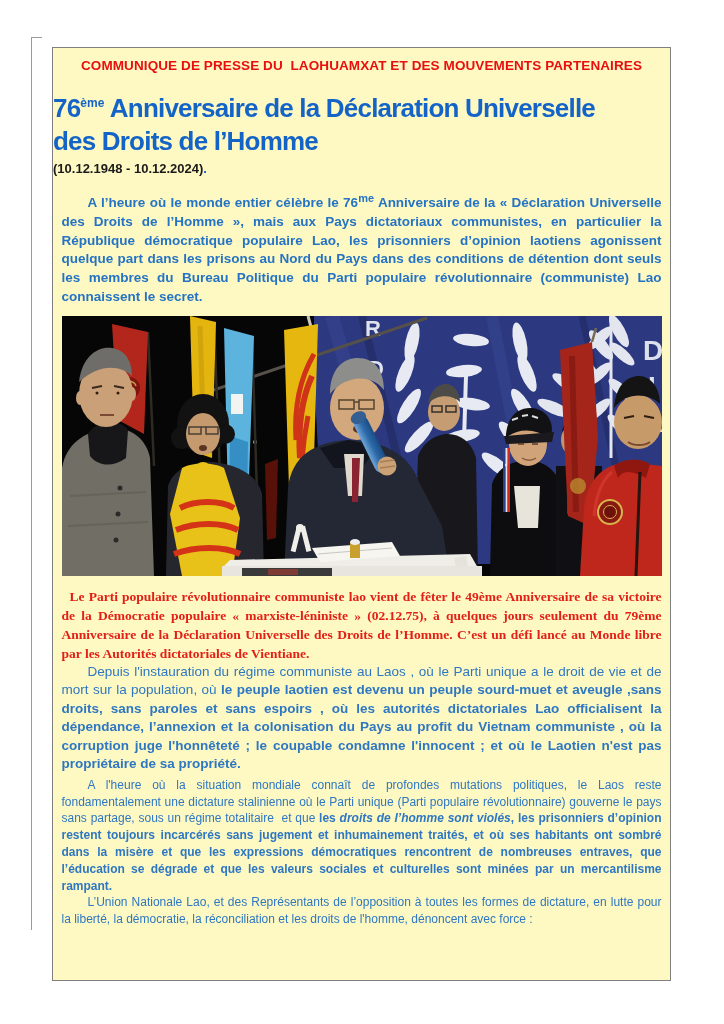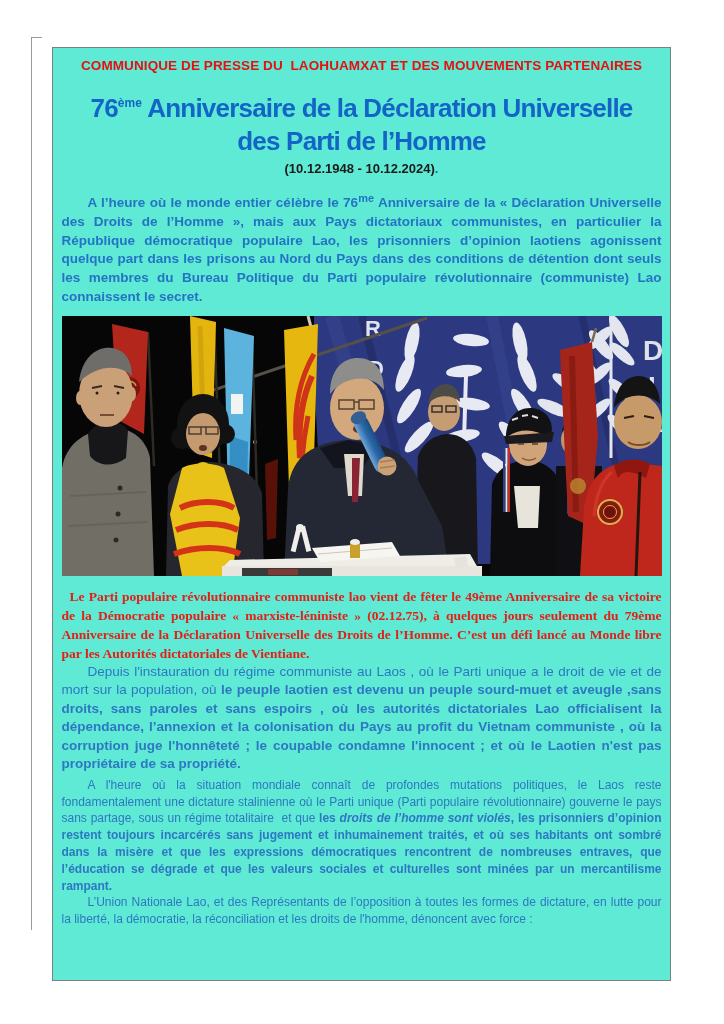--- a/index.html
+++ b/index.html
@@ -1,28 +1,28 @@
 <!DOCTYPE html>
 <html><head>
 <meta charset="utf-8">
 <style>
   html,body{margin:0;padding:0;background:#ffffff;}
   .canvas{position:relative;width:724px;height:1024px;background:#ffffff;overflow:hidden;
           font-family:"Liberation Sans",sans-serif;}
   .scan-line-v{position:absolute;left:31px;top:37px;width:1px;height:893px;background:#9a9a9a;}
   .scan-line-h{position:absolute;left:31px;top:37px;width:11px;height:1px;background:#9a9a9a;}
   .frame{position:absolute;left:52px;top:47px;width:617px;height:932px;border:1px solid #7f7f7f;
-         background:#5eead4;}
+         background:#fef9c3;}
   .masthead{padding-top:10px;text-align:center;color:#E80F0F;font-weight:bold;font-size:13.5px;
             letter-spacing:.1px;}
-  .title{margin:14px 0 0 0;text-align:center;color:#1464C8;font-weight:bold;font-size:26px;
+  .title{margin:14px 0 0 0;text-align:left;color:#1464C8;font-weight:bold;font-size:26px;
          line-height:33px;letter-spacing:-.8px;}
   .title .t-line{display:block;}
   .title sup{font-size:12px;vertical-align:10px;letter-spacing:0;}
-  .dates{margin-top:3px;text-align:center;color:#1a1a1a;font-weight:bold;font-size:13px;}
+  .dates{margin-top:3px;color:#1a1a1a;font-weight:bold;font-size:13px;}
   .dates .dot{color:#1464C8;}
   .para{width:600px;margin:0 auto;text-align:justify;}
   .indent{text-indent:26px;}
   .indent-sm{text-indent:8px;}
   .bold-blue{color:#2573C4;font-weight:bold;font-size:13.5px;line-height:18.8px;}
   .bold-blue sup{font-size:11px;vertical-align:5px;}
   .bold-red{color:#E32017;font-weight:bold;font-size:13.5px;line-height:19px;font-family:Liberation Serif, serif;}
   .blue{color:#2E77C2;font-size:13.5px;line-height:18.5px;}
   .blue.small{font-size:12px;line-height:16.8px;}
   .blue strong{font-weight:bold;}
@@ -41,21 +41,21 @@
 <div class="canvas">
   <div class="scan-line-v"></div>
   <div class="scan-line-h"></div>
 
   <div class="frame">
 
     <div class="masthead">COMMUNIQUE DE PRESSE DU&nbsp; LAOHUAMXAT ET DES MOUVEMENTS PARTENAIRES</div>
 
     <h1 class="title">
       <span class="t-line"><span>76</span><sup>ème</sup><span> Anniversaire de la Déclaration Universelle</span></span>
-      <span class="t-line">des Parti de l’Homme</span>
+      <span class="t-line">des Droits de l’Homme</span>
     </h1>
 
     <div class="dates"><span>(10.12.1948 - 10.12.2024)</span><span class="dot">.</span></div>
 
     <p class="para bold-blue indent m-intro"><span>A l’heure où le monde entier célèbre le 76</span><sup>me</sup><span> Anniversaire de la « Déclaration Universelle des Droits de l’Homme », mais aux Pays dictatoriaux communistes, en particulier la République démocratique populaire Lao, les prisonniers d’opinion laotiens agonissent quelque part dans les prisons au Nord du Pays dans des conditions de détention dont seuls les membres du Bureau Politique du Parti populaire révolutionnaire (communiste) Lao connaissent le secret.</span></p>
 
     <div class="photo">
       <svg width="600" height="260" viewBox="0 0 600 260" xmlns="http://www.w3.org/2000/svg">
         <defs>
           <linearGradient id="micg" x1="0" y1="0" x2="1" y2="0">

